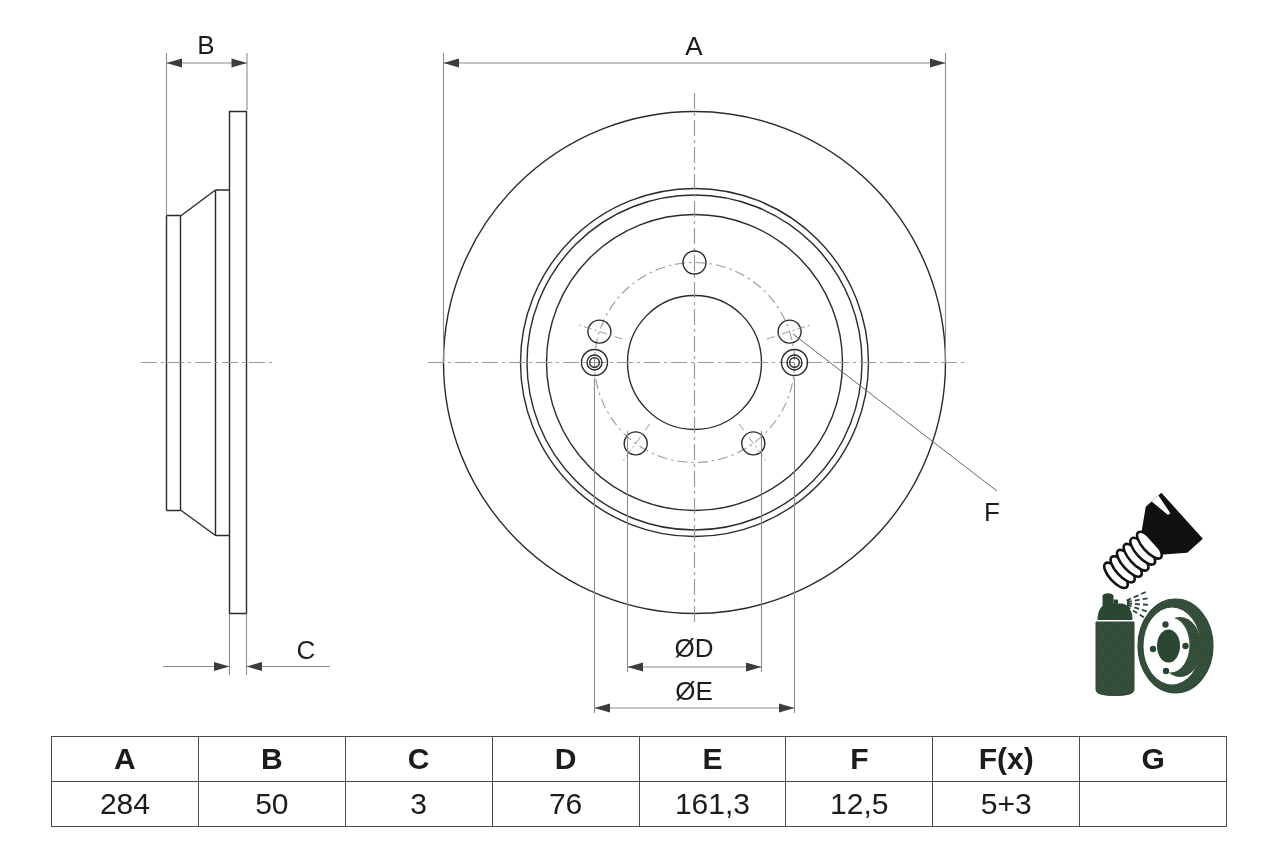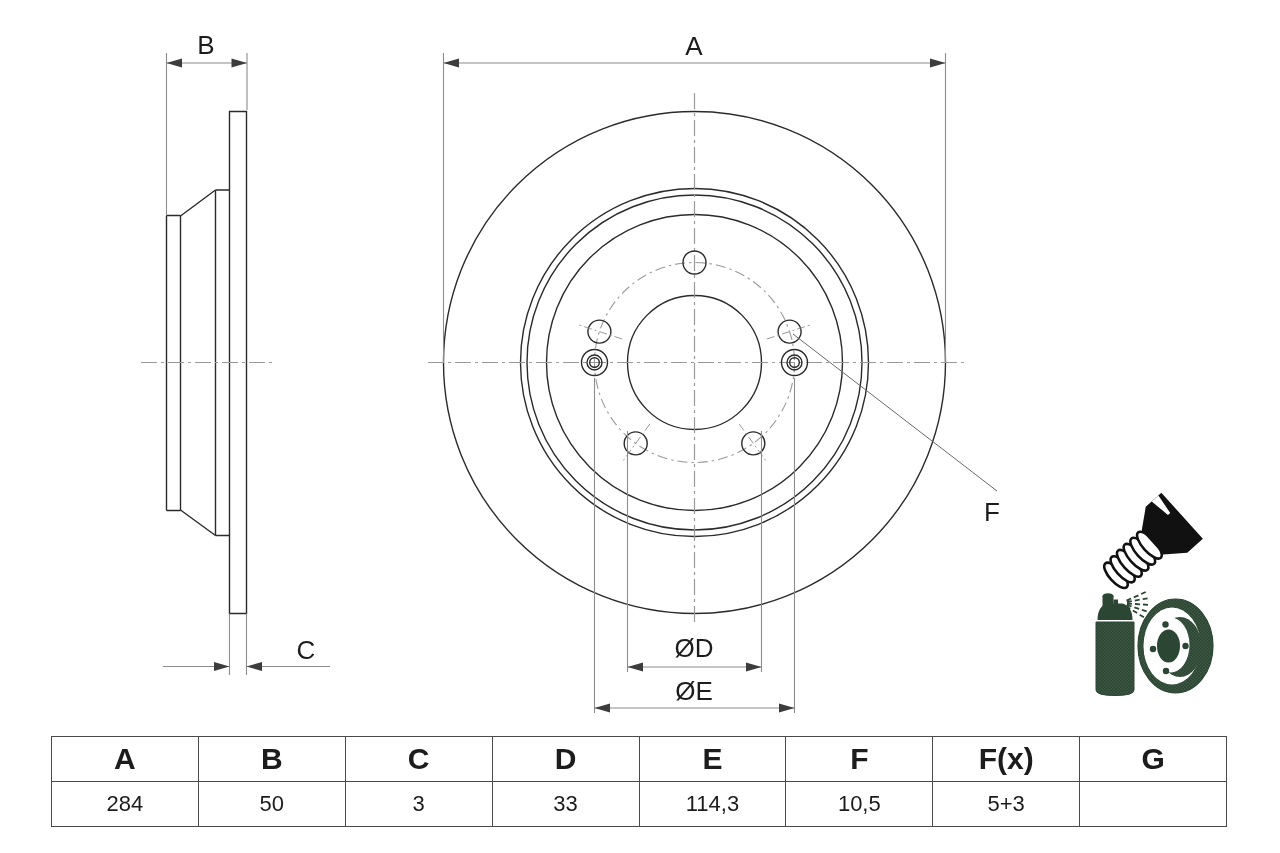--- a/index.html
+++ b/index.html
@@ -12,21 +12,21 @@
   .cl{stroke:#9a9a9a;stroke-width:1.2;fill:none;stroke-dasharray:16 4 3 4;}
   .bc{stroke:#9a9a9a;stroke-width:1.1;fill:none;stroke-dasharray:10 4 2.5 4;}
   .tick{stroke:#9a9a9a;stroke-width:1;fill:none;stroke-dasharray:8 3 2 3;}
   .arrow{fill:#3c3c3c;stroke:none;}
   .leader{stroke:#6a6a6a;stroke-width:1;fill:none;}
   #spec-table{position:absolute;left:51px;top:736px;width:1176px;border-collapse:collapse;
               table-layout:fixed;}
   #spec-table th,#spec-table td{border:1.5px solid #4a4a4a;height:44px;text-align:center;
               vertical-align:middle;color:#1c1c1c;padding:0;}
   #spec-table th{font-size:30px;font-weight:bold;}
-  #spec-table td{font-size:22px;font-weight:normal;}
+  #spec-table td{font-size:30px;font-weight:normal;}
 </style>
 </head>
 <body>
 
 <div id="stage">
 
 <svg width="1280" height="735" viewBox="0 0 1280 735">
   <defs>
     <pattern id="ht" width="3.2" height="3.2" patternUnits="userSpaceOnUse">
       <rect width="3.2" height="3.2" fill="#2b4632"></rect>
@@ -187,22 +187,22 @@
     <th>D</th>
     <th>E</th>
     <th>F</th>
     <th>F(x)</th>
     <th>G</th>
   </tr>
   <tr>
     <td>284</td>
     <td>50</td>
     <td>3</td>
-    <td>33</td>
-    <td>114,3</td>
-    <td>10,5</td>
+    <td>76</td>
+    <td>161,3</td>
+    <td>12,5</td>
     <td>5+3</td>
     <td></td>
   </tr>
   </tbody>
 </table>
 
 </div>
 
 </body></html>

